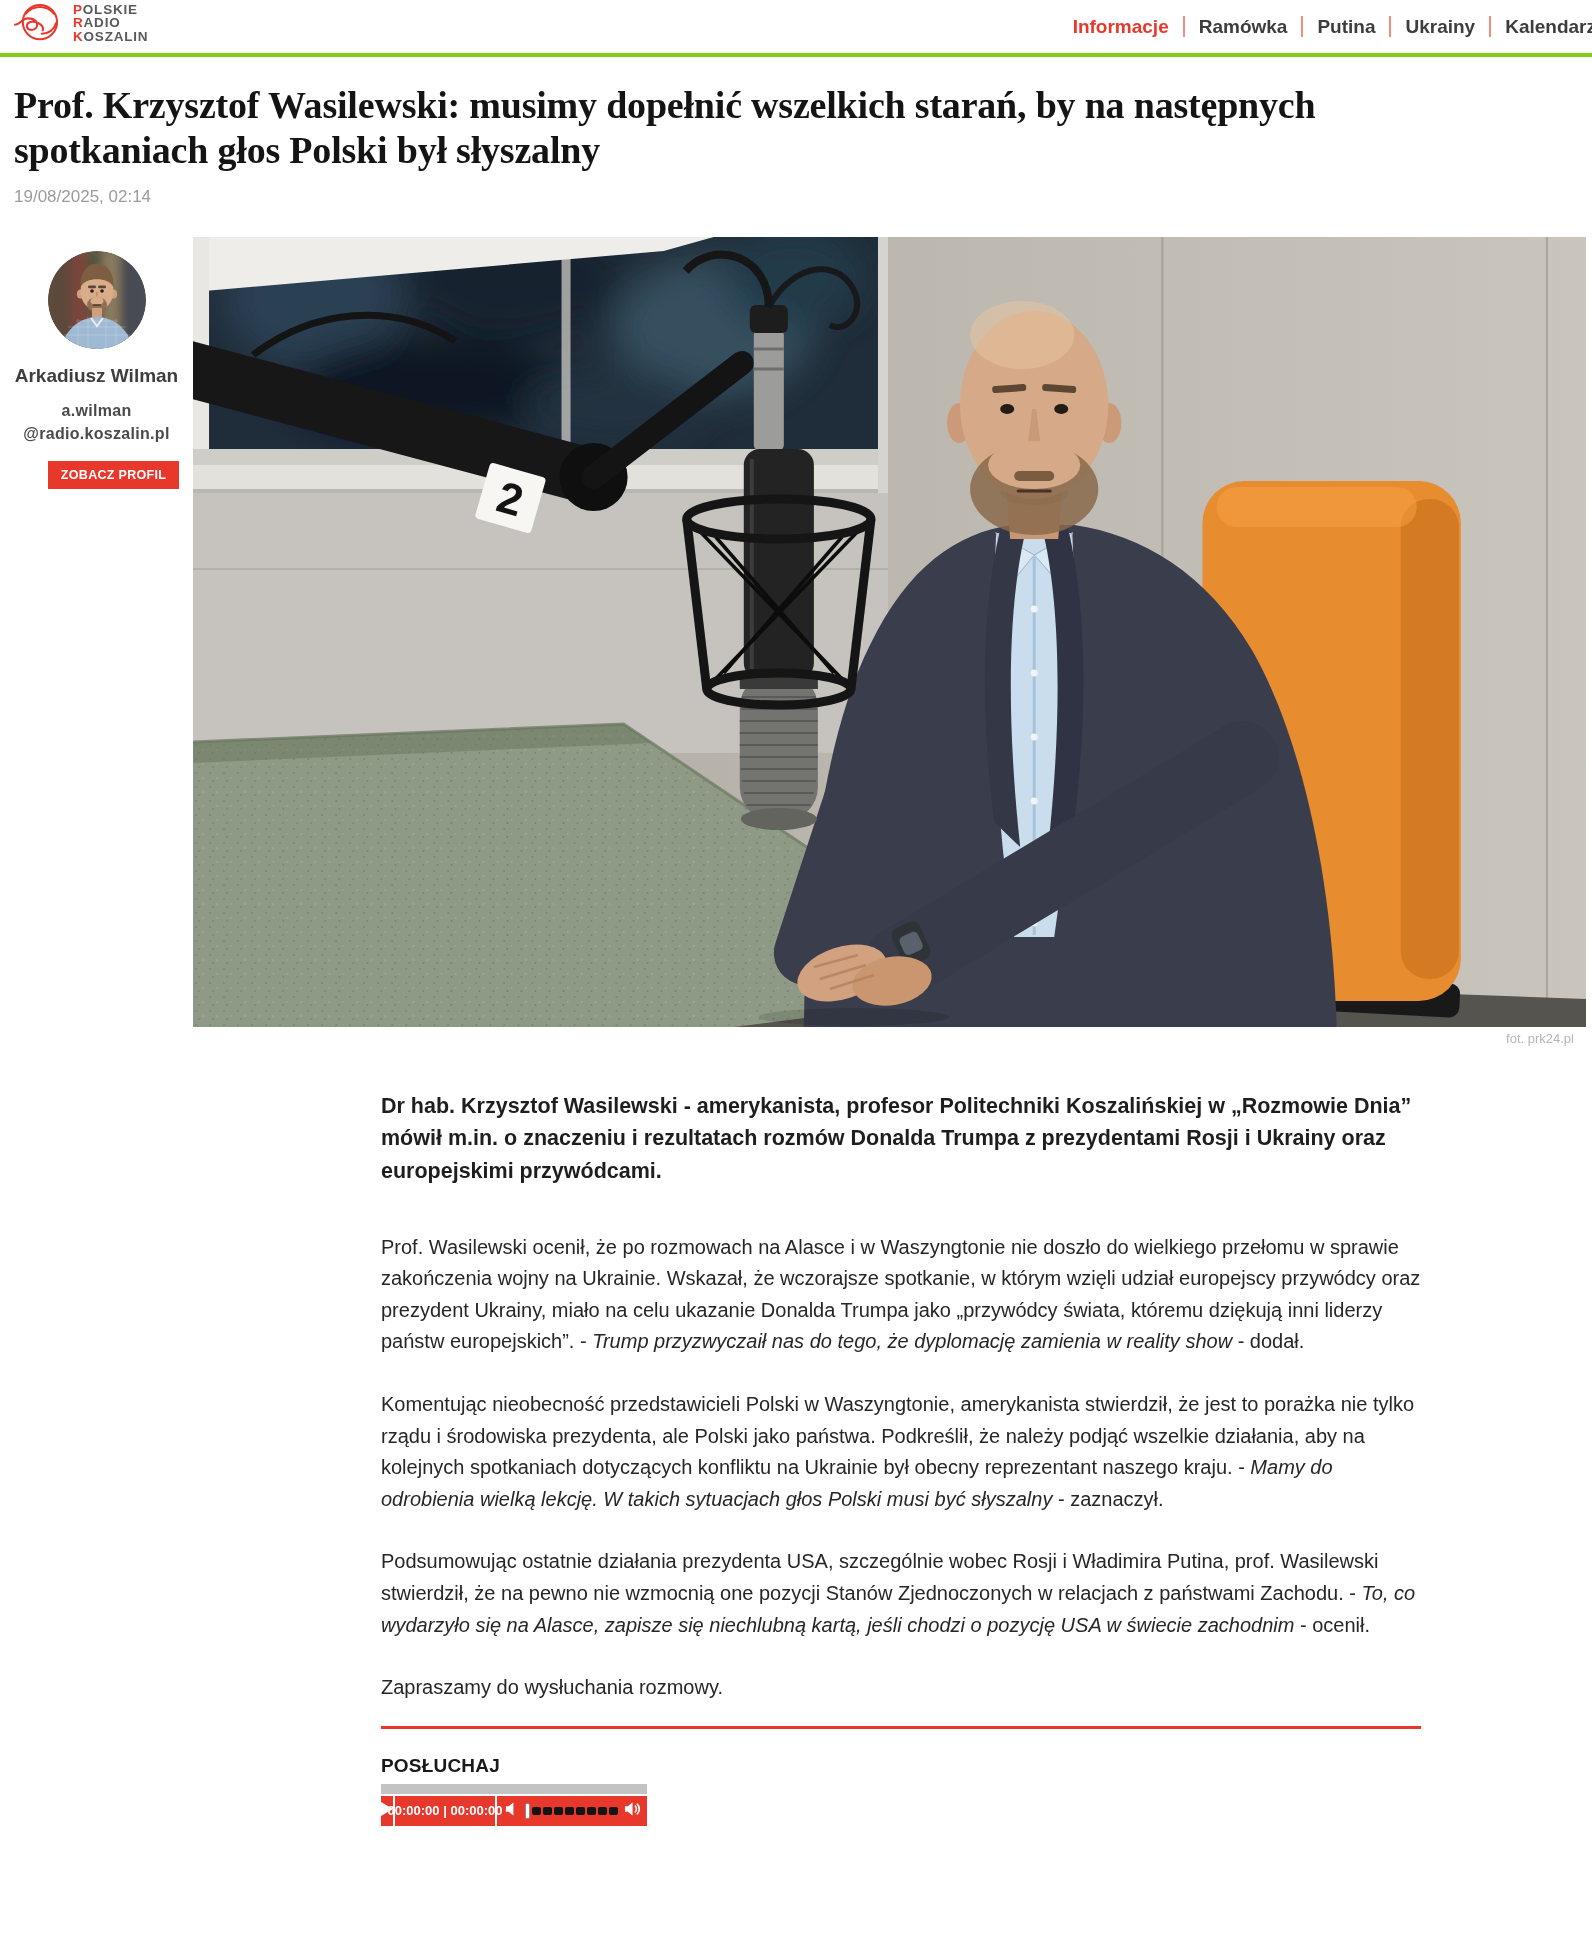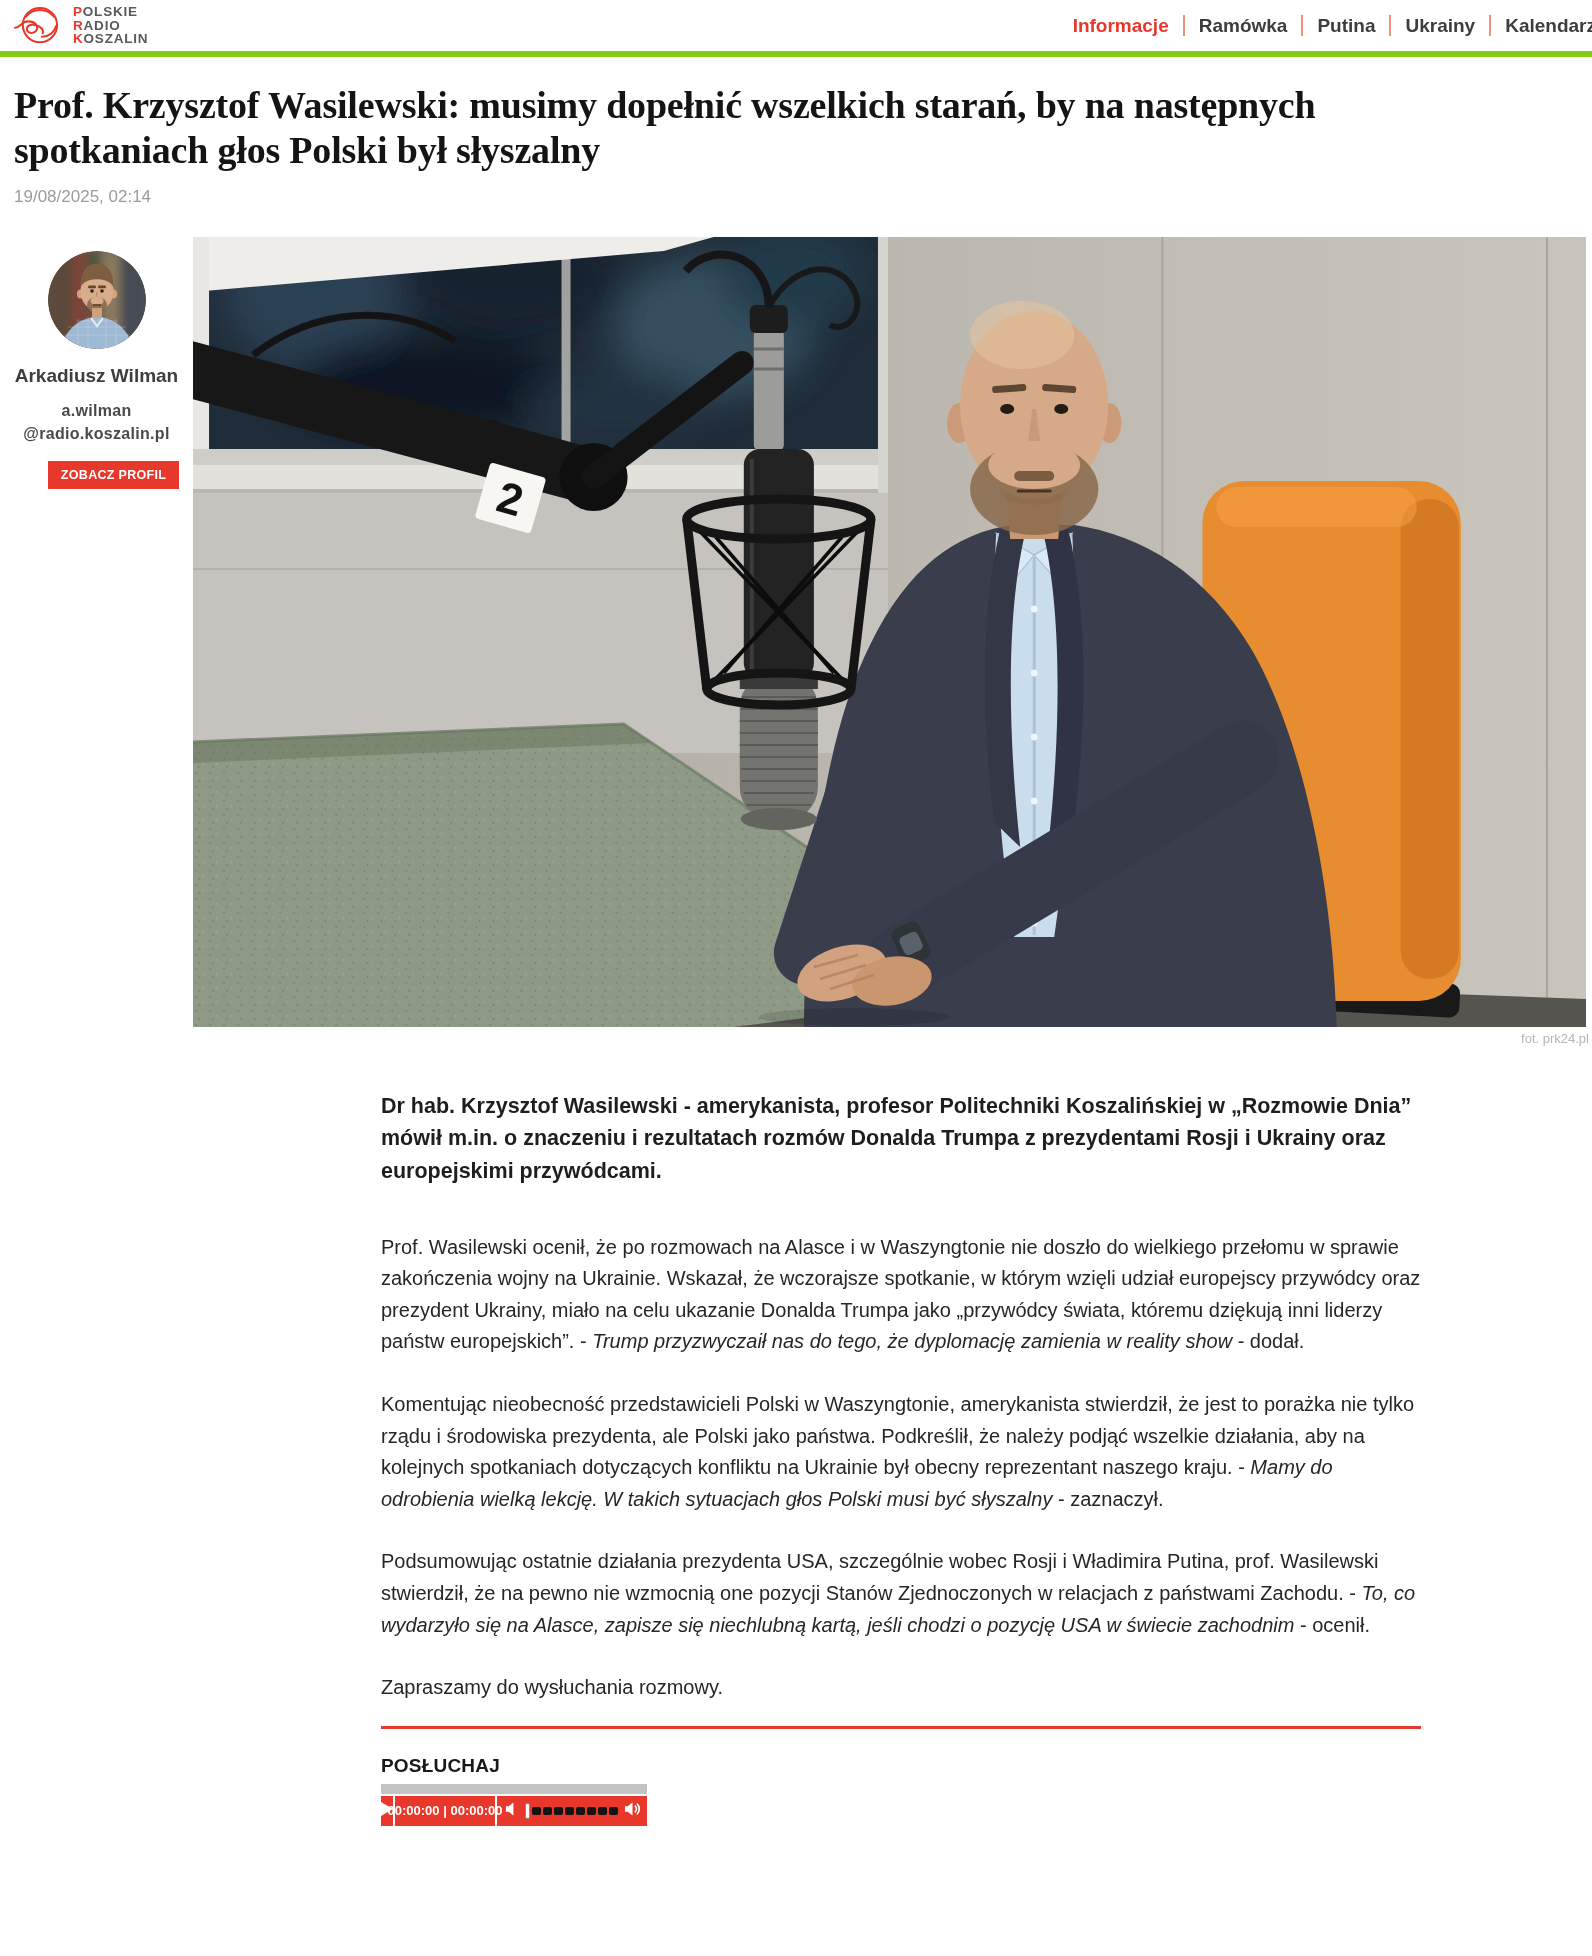--- a/index.html
+++ b/index.html
@@ -3,22 +3,22 @@
 <meta charset="utf-8">
 <style>
   * { box-sizing: border-box; margin: 0; padding: 0; }
   html,body { background:#fff; }
   body {
     width:1592px; height:1956px; overflow:hidden; position:relative;
     font-family:"Liberation Sans", sans-serif; color:#262626;
   }
   
   header {
-    height:57px; display:flex; align-items:center;
-    padding-left:14px; border-bottom:6px solid #84cc16; position:relative;
+    height:57px; display:flex; align-items:flex-start;
+    padding-left:14px; border-bottom:4px solid #84cc16; position:relative;
   }
   .logo { display:flex; align-items:center; gap:9px; }
   .logo-icon svg { display:block; }
   .logo-text { font-size:13.5px; line-height:13.5px; font-weight:600;
     color:#59595c; letter-spacing:.8px; }
   .logo-text .ini { color:#e8382c; }
   nav {
     position:absolute; right:-18px; top:0; height:100%;
     display:flex; align-items:center; font-size:19px; font-weight:700; color:#3d3d3d;
     white-space:nowrap;
@@ -41,21 +41,21 @@
   .avatar svg { display:block; }
   .author-name { margin-top:16px; font-size:19px; font-weight:700; color:#3e3e3e; }
   .author-email { margin-top:12px; font-size:16px; font-weight:700; color:#4a4a4a;
     line-height:1.45; letter-spacing:.3px; }
   .profile-btn { margin-top:16px; display:inline-block; background:#e8382c; color:#fff;
     font-family:"Liberation Sans", sans-serif;
     font-size:12.5px; font-weight:700; letter-spacing:.3px;
     padding:7px 13px; border:none; cursor:pointer;margin-left:34px; }
   figure { flex:1; }
   figure svg.photo { display:block; width:1393px; height:790px; }
-  figcaption { text-align:right; font-size:13px; color:#b5b5b5; margin-top:4px; padding-right:3px; }
+  figcaption { text-align:right; font-size:13px; color:#b5b5b5; margin-top:4px; padding-right:18px; }
   
   .content { margin-left:381px; width:1040px; }
   .lead { margin-top:44px; font-size:21.5px; font-weight:700; line-height:1.52; color:#1e1e1e; }
   p.body { margin-top:31px; font-size:20px; line-height:1.58; color:#262626; }
   p.body:first-of-type { margin-top:44px; }
   p.body .q { font-style:italic; }
   .redline { height:3px; background:#e8382c; margin-top:22px; }
   .listen-heading { margin-top:26px; font-size:19px; font-weight:800; color:#191919; letter-spacing:.2px; }
   .track-title { margin-top:20px; font-size:15px; color:#3f3f3f; }
   

